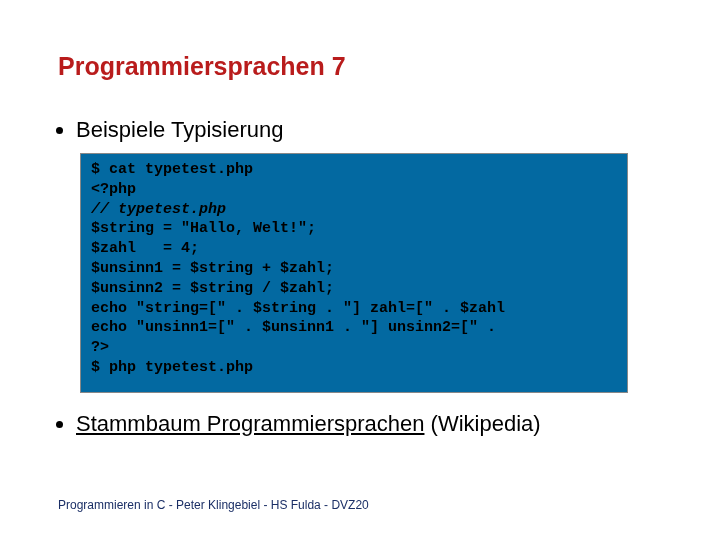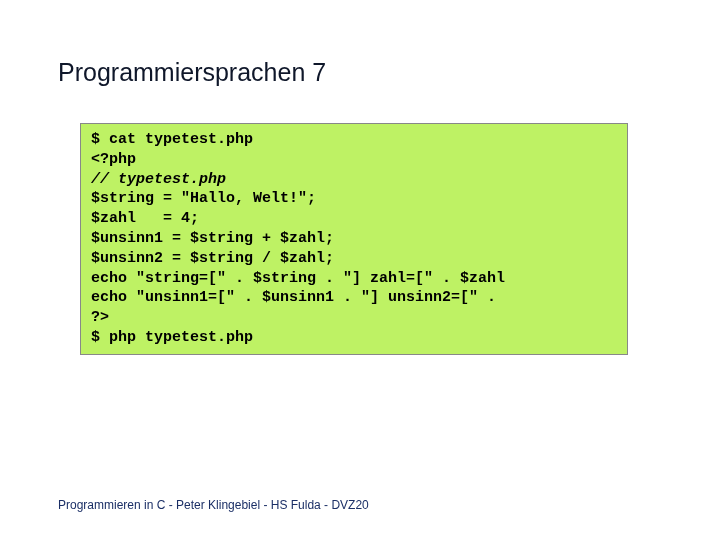--- a/index.html
+++ b/index.html
@@ -13,43 +13,43 @@
   }
   .slide {
     position: relative;
     width: 720px;
     height: 540px;
     box-sizing: border-box;
     padding: 50px 58px 0 58px;
   }
   .title {
     font-size: 25px;
-    color: #0f172a;
-    margin: 8px 0 36px 0;
-    font-weight: normal;
+    color: #b91c1c;
+    margin: 2px 0 36px 0;
+    font-weight: bold;
   }
   ul.bullets {
     margin: 0;
     padding: 0 0 0 18px;
     list-style: disc;
     color: #000;
   }
   ul.bullets > li {
     font-size: 22px;
     color: #000;
     margin-bottom: 10px;
   }
   ul.bullets > li > span {
     color: #000;
   }
   .code-box {
     margin: 8px 8px 18px 22px;
     border: 1px solid #888;
-    background: #bef264;
-    padding: 6px 10px 6px 10px;
+    background: #0369a1;
+    padding: 6px 10px 14px 10px;
     width: 548px;
     box-sizing: border-box;
   }
   .code-box pre {
     margin: 0;
     font-family: "Courier New", Courier, monospace;
     font-size: 15px;
     font-weight: bold;
     line-height: 1.32;
     white-space: pre;
@@ -77,34 +77,44 @@
     color: #1b2f66;
   }
 </style>
 </head>
 <body>
 
 <div class="slide">
 
   <h1 class="title">Programmiersprachen 7</h1>
 
+  <ul class="bullets">
+    <li>
+      <span>Beispiele Typisierung</span>
+    </li>
+  </ul>
 
   <div class="code-box">
     <pre><span>$ cat typetest.php</span>
 <span>&lt;?php</span>
 <span class="comment">// typetest.php</span>
 <span>$string = "Hallo, Welt!";</span>
 <span>$zahl   = 4;</span>
 <span>$unsinn1 = $string + $zahl;</span>
 <span>$unsinn2 = $string / $zahl;</span>
 <span>echo "string=[" . $string . "] zahl=[" . $zahl</span>
 <span>echo "unsinn1=[" . $unsinn1 . "] unsinn2=[" .</span>
 <span>?&gt;</span>
 <span>$ php typetest.php</span></pre>
   </div>
 
+  <ul class="bullets">
+    <li class="link-line">
+      <span class="link">Stammbaum Programmiersprachen</span><span> (Wikipedia)</span>
+    </li>
+  </ul>
 
   <div class="footer">
     <span>Programmieren in C - Peter Klingebiel - HS Fulda - DVZ</span>
     <span>20</span>
   </div>
 
 </div>
 
 </body></html>

